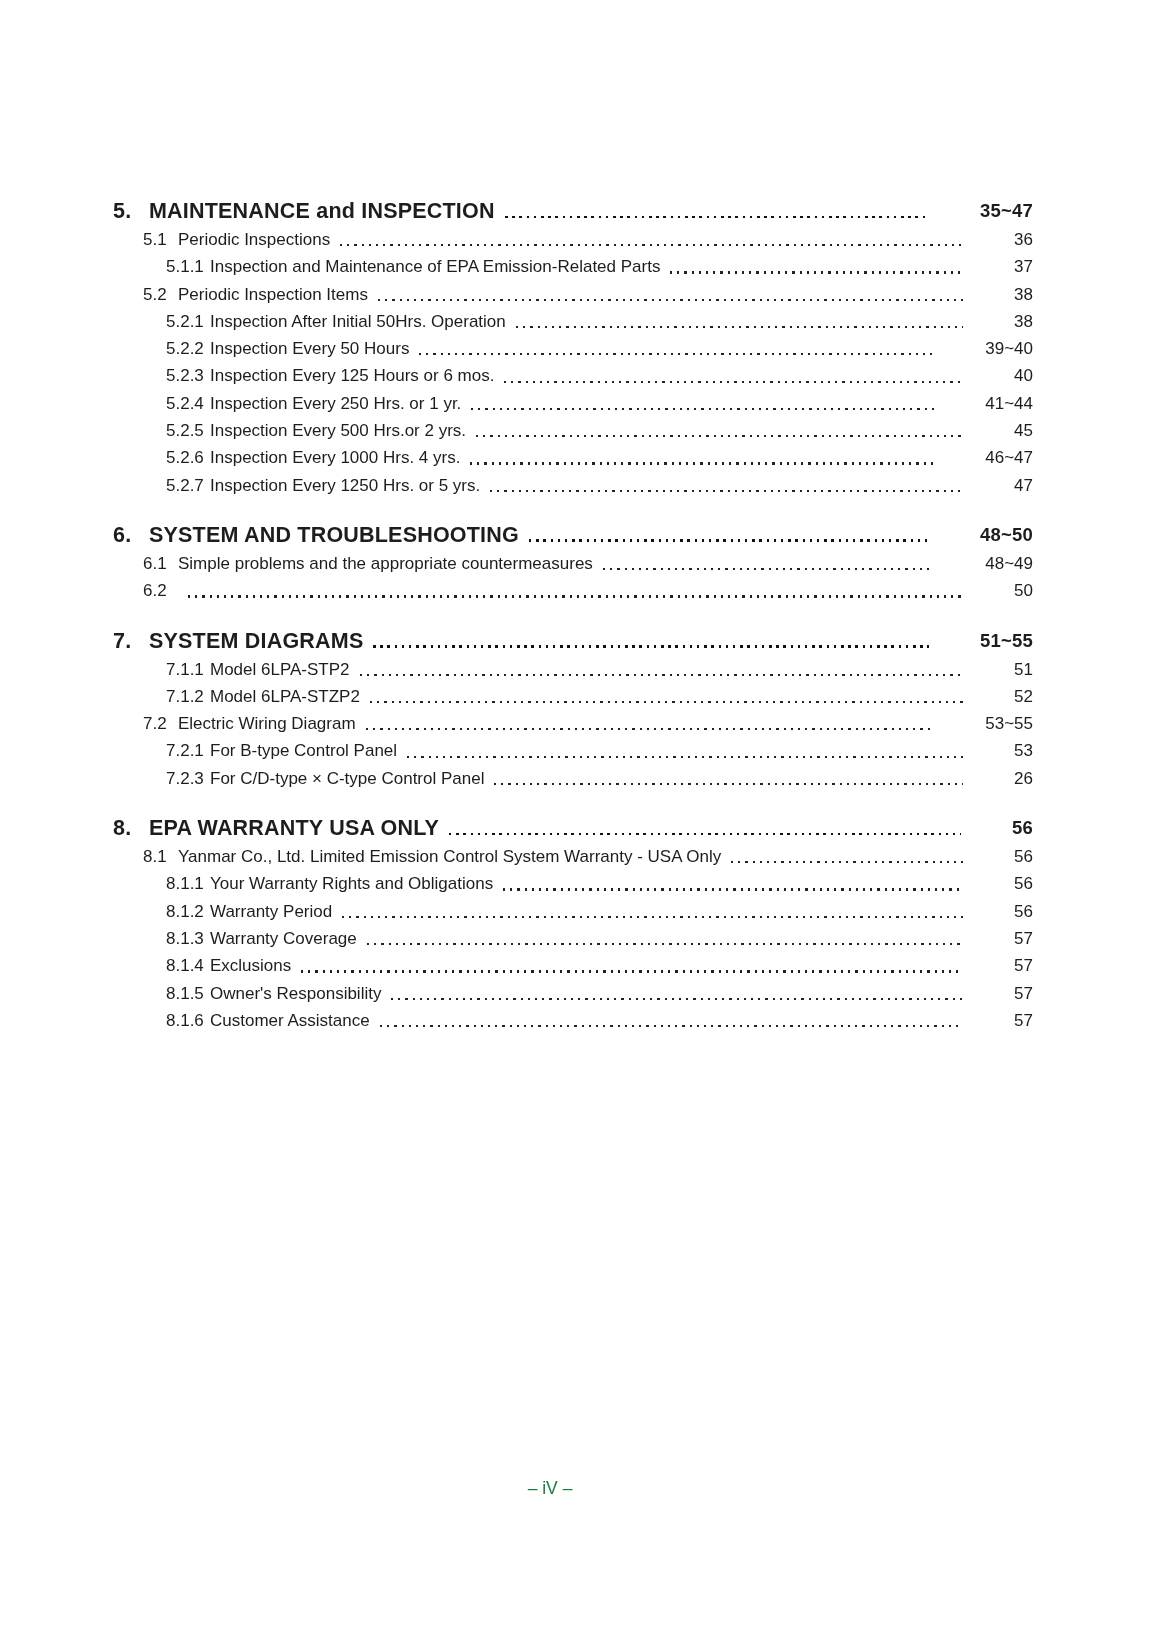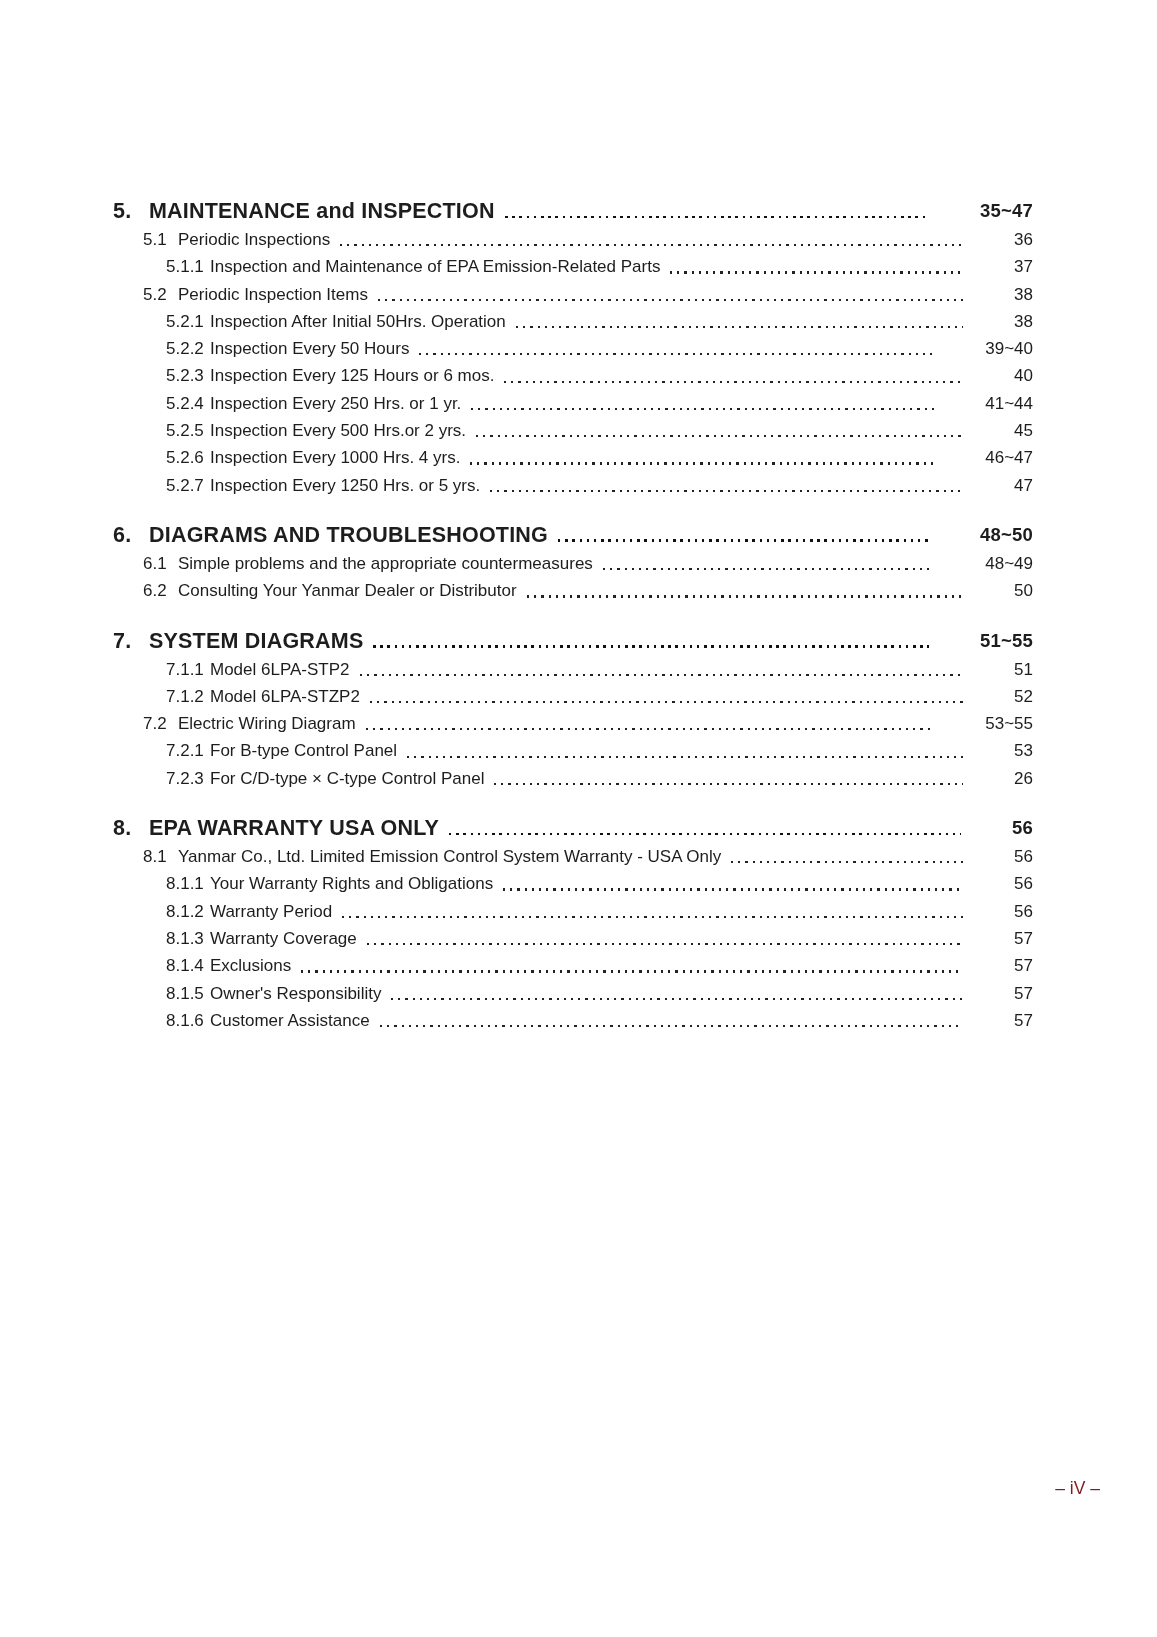--- a/index.html
+++ b/index.html
@@ -67,23 +67,23 @@
   }
 
   .p { flex: 0 0 auto; margin-left: 48px; }
   .head .p { font-size: 18.5px; }
 
   .footer {
     position: absolute;
     top: 1478px;
     left: 0;
     width: 1100px;
-    text-align: right;
+    text-align: center;
     font-size: 17.5px;
-    color: #7f1d1d;
+    color: #15803d;
   }
 </style>
 </head>
 <body>
 
 <div class="page">
   <main class="toc" id="toc">
   <section class="toc-section">
     <div class="row head">
       <span class="n">5.</span>
@@ -160,35 +160,34 @@
     <span class="t">Inspection Every 1250 Hrs. or 5 yrs.</span>
     <span class="leader"></span>
     <span class="p">47</span>
   </div>
 </div>
   </section>
 
   <section class="toc-section">
     <div class="row head">
       <span class="n">6.</span>
-      <span class="t">DIAGRAMS AND TROUBLESHOOTING</span>
+      <span class="t">SYSTEM AND TROUBLESHOOTING</span>
       <span class="leader"></span>
       <span class="p">48~50</span>
     </div>
     <div class="items">
   <div class="row item lvl1">
     <span class="n">6.1</span>
     <span class="t">Simple problems and the appropriate countermeasures</span>
     <span class="leader"></span>
     <span class="p">48~49</span>
   </div>
 
   <div class="row item lvl1">
     <span class="n">6.2</span>
-    <span class="t">Consulting Your Yanmar Dealer or Distributor</span>
     <span class="leader"></span>
     <span class="p">50</span>
   </div>
 </div>
   </section>
 
   <section class="toc-section">
     <div class="row head">
       <span class="n">7.</span>
       <span class="t">SYSTEM DIAGRAMS</span>

